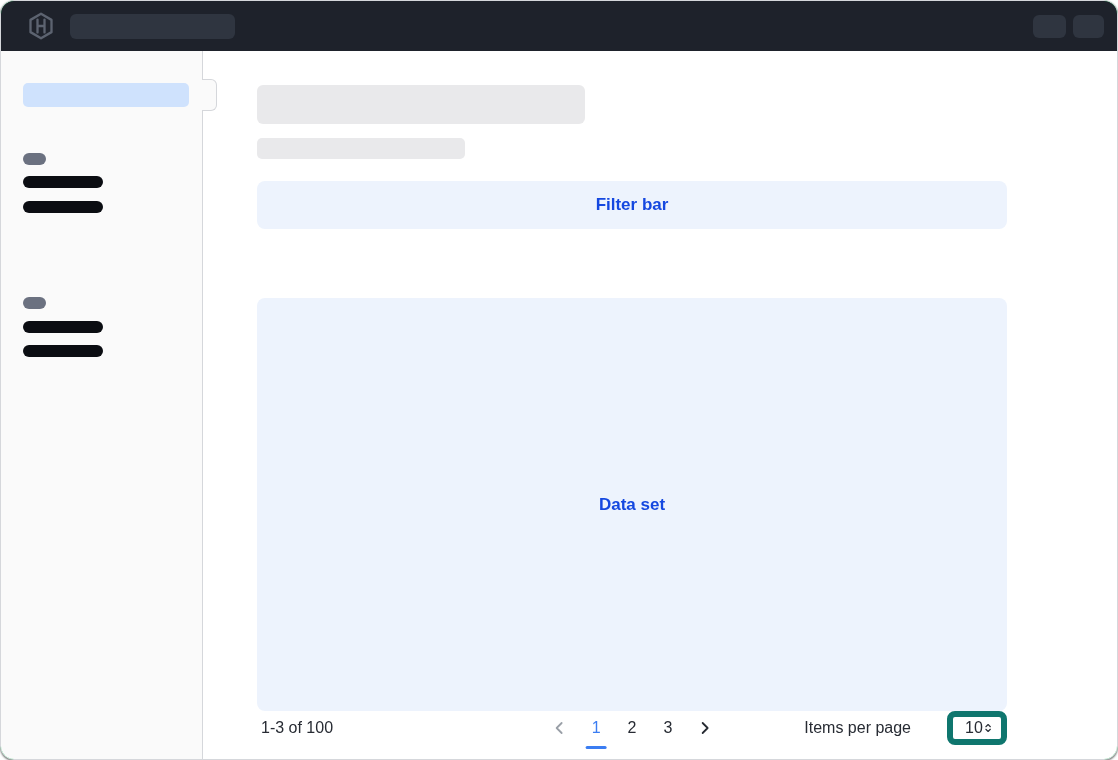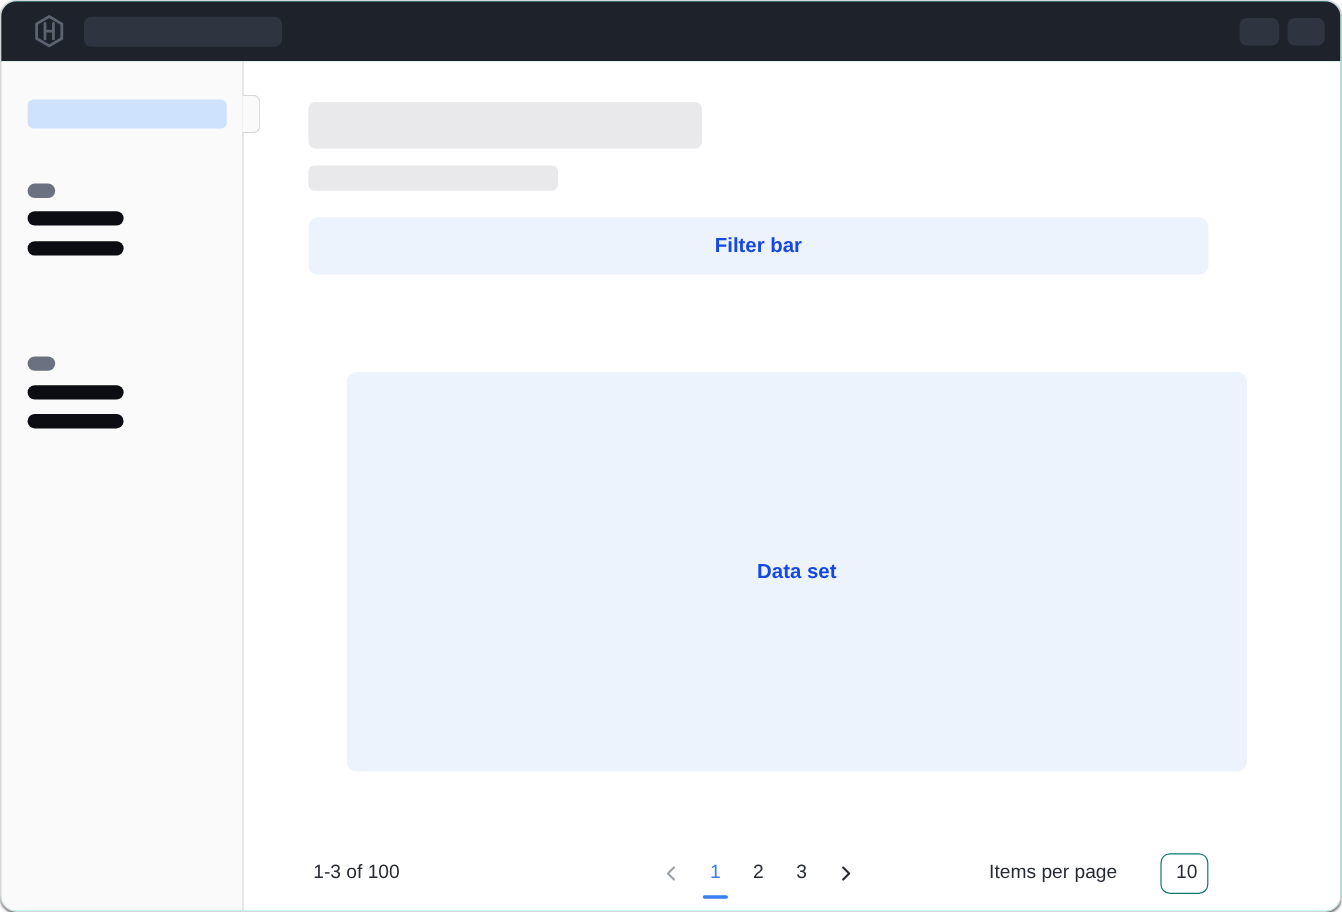--- a/index.html
+++ b/index.html
@@ -17,21 +17,21 @@
     --text:#272b33;
     --muted:#9aa0a8;
   }
   *{box-sizing:border-box;}
   html,body{margin:0;padding:0;background:#ffffff;}
   body{font-family:"Liberation Sans", sans-serif;color:var(--text);}
   button{font:inherit;background:none;border:none;padding:0;cursor:pointer;color:inherit;}
 
   .window{
     position:relative;width:1118px;height:760px;
-    background:#5eead4;border:1px solid var(--border);
+    background:#22c55e;border:1px solid var(--border);
     border-radius:14px;overflow:hidden;
     box-shadow:0 1px 2px rgba(0,0,0,.55);
   }
 
   
   .topbar{position:absolute;left:0;top:0;width:100%;height:50px;background:var(--topbar-bg);}
   .logo{position:absolute;left:26px;top:11px;width:28px;height:28px;display:block;}
   .topbar-search{position:absolute;left:69px;top:13px;width:165px;height:25px;border-radius:6px;background:var(--topbar-placeholder);}
   .topbar-btn{position:absolute;top:14px;height:23px;border-radius:6px;background:var(--topbar-placeholder);}
   .topbar-btn.b1{left:1032px;width:33px;}
@@ -57,21 +57,21 @@
   .skel-title{position:absolute;left:54px;top:34px;width:328px;height:39px;border-radius:6px;background:var(--skeleton);}
   .skel-subtitle{position:absolute;left:54px;top:87px;width:208px;height:21px;border-radius:5px;background:var(--skeleton);}
 
   .region{
     position:absolute;left:54px;width:750px;border-radius:8px;background:var(--region-bg);
     display:flex;align-items:center;justify-content:center;
   }
   .region span{font-size:17px;font-weight:700;color:var(--region-label);}
   .region.filter-bar{top:130px;height:48px;}
   .region.applied-filters{top:192px;height:46px;}
-  .region.data-set{top:259px;height:333px;margin-left:32px;}
+  .region.data-set{top:247px;height:413px;}
 
   
   .pagination{position:absolute;left:54px;top:655px;width:750px;height:44px;}
   .pg-range{position:absolute;left:4px;top:50%;transform:translateY(-50%);font-size:16px;}
   .pg-nav{
     position:absolute;left:50%;top:50%;transform:translate(-50%,-50%);
     display:flex;align-items:center;gap:15px;
   }
   .page-btn{display:flex;align-items:center;justify-content:center;width:22px;height:24px;}
   .page-btn.prev{color:var(--muted);cursor:default;}
@@ -80,22 +80,22 @@
   }
   .page-num.active{color:var(--active-page);}
   .page-num.active::after{
     content:"";position:absolute;left:0;right:0;bottom:-9px;height:3px;border-radius:2px;
     background:var(--active-page);
   }
   .ipp{position:absolute;right:0;top:50%;transform:translateY(-50%);display:flex;align-items:center;gap:20px;}
   .ipp-label{font-size:16px;margin-right:16px;}
   .ipp-select{
     display:flex;align-items:center;justify-content:space-between;
-    width:40px;height:34px;padding:0 8px 0 12px;
-    border:1px solid #0f766e;border-radius:8px;background:#ffffff;cursor:pointer;
+    width:60px;height:34px;padding:0 8px 0 12px;
+    border:6px solid #0f766e;border-radius:8px;background:#ffffff;cursor:pointer;
   }
   .ipp-select span{font-size:16px;}
 </style>
 </head>
 <body>
 
 <div class="window">
 
   <header class="topbar">
     <svg class="logo" viewBox="0 0 24 24" fill="none" stroke="#5c6370" stroke-width="2" stroke-linejoin="round" stroke-linecap="round">

